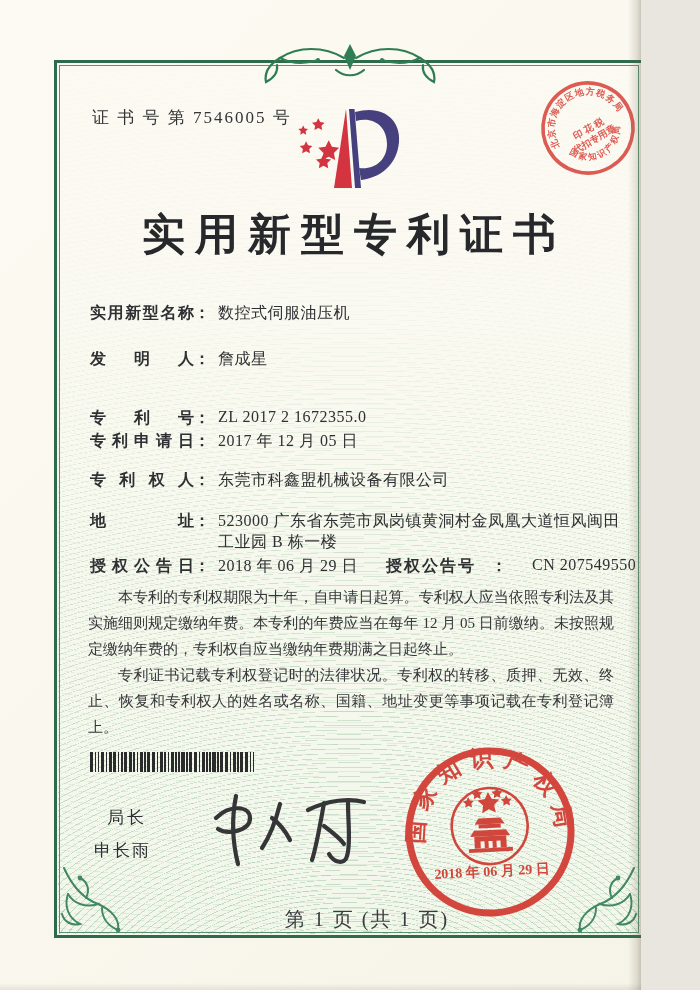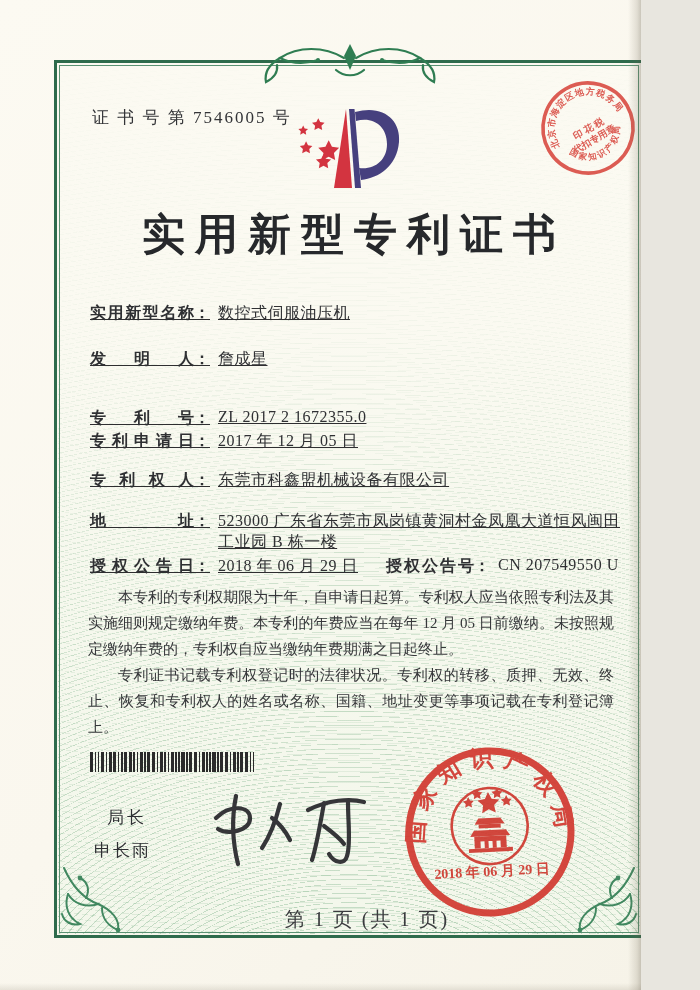--- a/index.html
+++ b/index.html
@@ -32,26 +32,26 @@
   
   .cert-no { position:absolute; left:92px; top:106px; font-size:17px; letter-spacing:2px; color:#333437; z-index:4; }
   .logo { position:absolute; left:295px; top:104px; z-index:4; }
   .title {
     position:absolute; left:54px; top:206px; width:590px; text-align:center;
     font-size:43px; font-weight:700; letter-spacing:10px; text-indent:10px;
     color:#26282b; z-index:4;
   }
   
   .fields { position:absolute; left:90px; top:0; width:530px; z-index:4; font-size:16px; }
-  .frow { position:absolute; left:0; display:flex; align-items:flex-start; white-space:nowrap;text-decoration:underline; }
+  .frow { position:absolute; left:0; display:flex; align-items:flex-start; white-space:nowrap; }
   .flabel { display:inline-block; width:104px; text-align:justify; text-align-last:justify; font-weight:600; color:#2f3033; }
   .fcolon { font-weight:600; margin-right:8px; color:#2f3033; }
   .fvalue { color:#2f3033; letter-spacing:0.5px; }
   .fvalue .vline { display:block; white-space:normal; }
-  .grant-right { position:absolute; left:296px; top:0; display:flex; }
+  .grant-right { position:absolute; left:296px; top:0; display:flex;gap:17px; }
   .grant-right .flabel { width:88px; }
   
   .body-text {
     position:absolute; left:88px; top:584px; width:526px; z-index:4;
     font-size:15px; line-height:26px; text-align:justify; color:#36373a;
   }
   .body-text p { text-indent:2em; }
   
   .barcode { position:absolute; left:90px; top:752px; z-index:4; }
   

